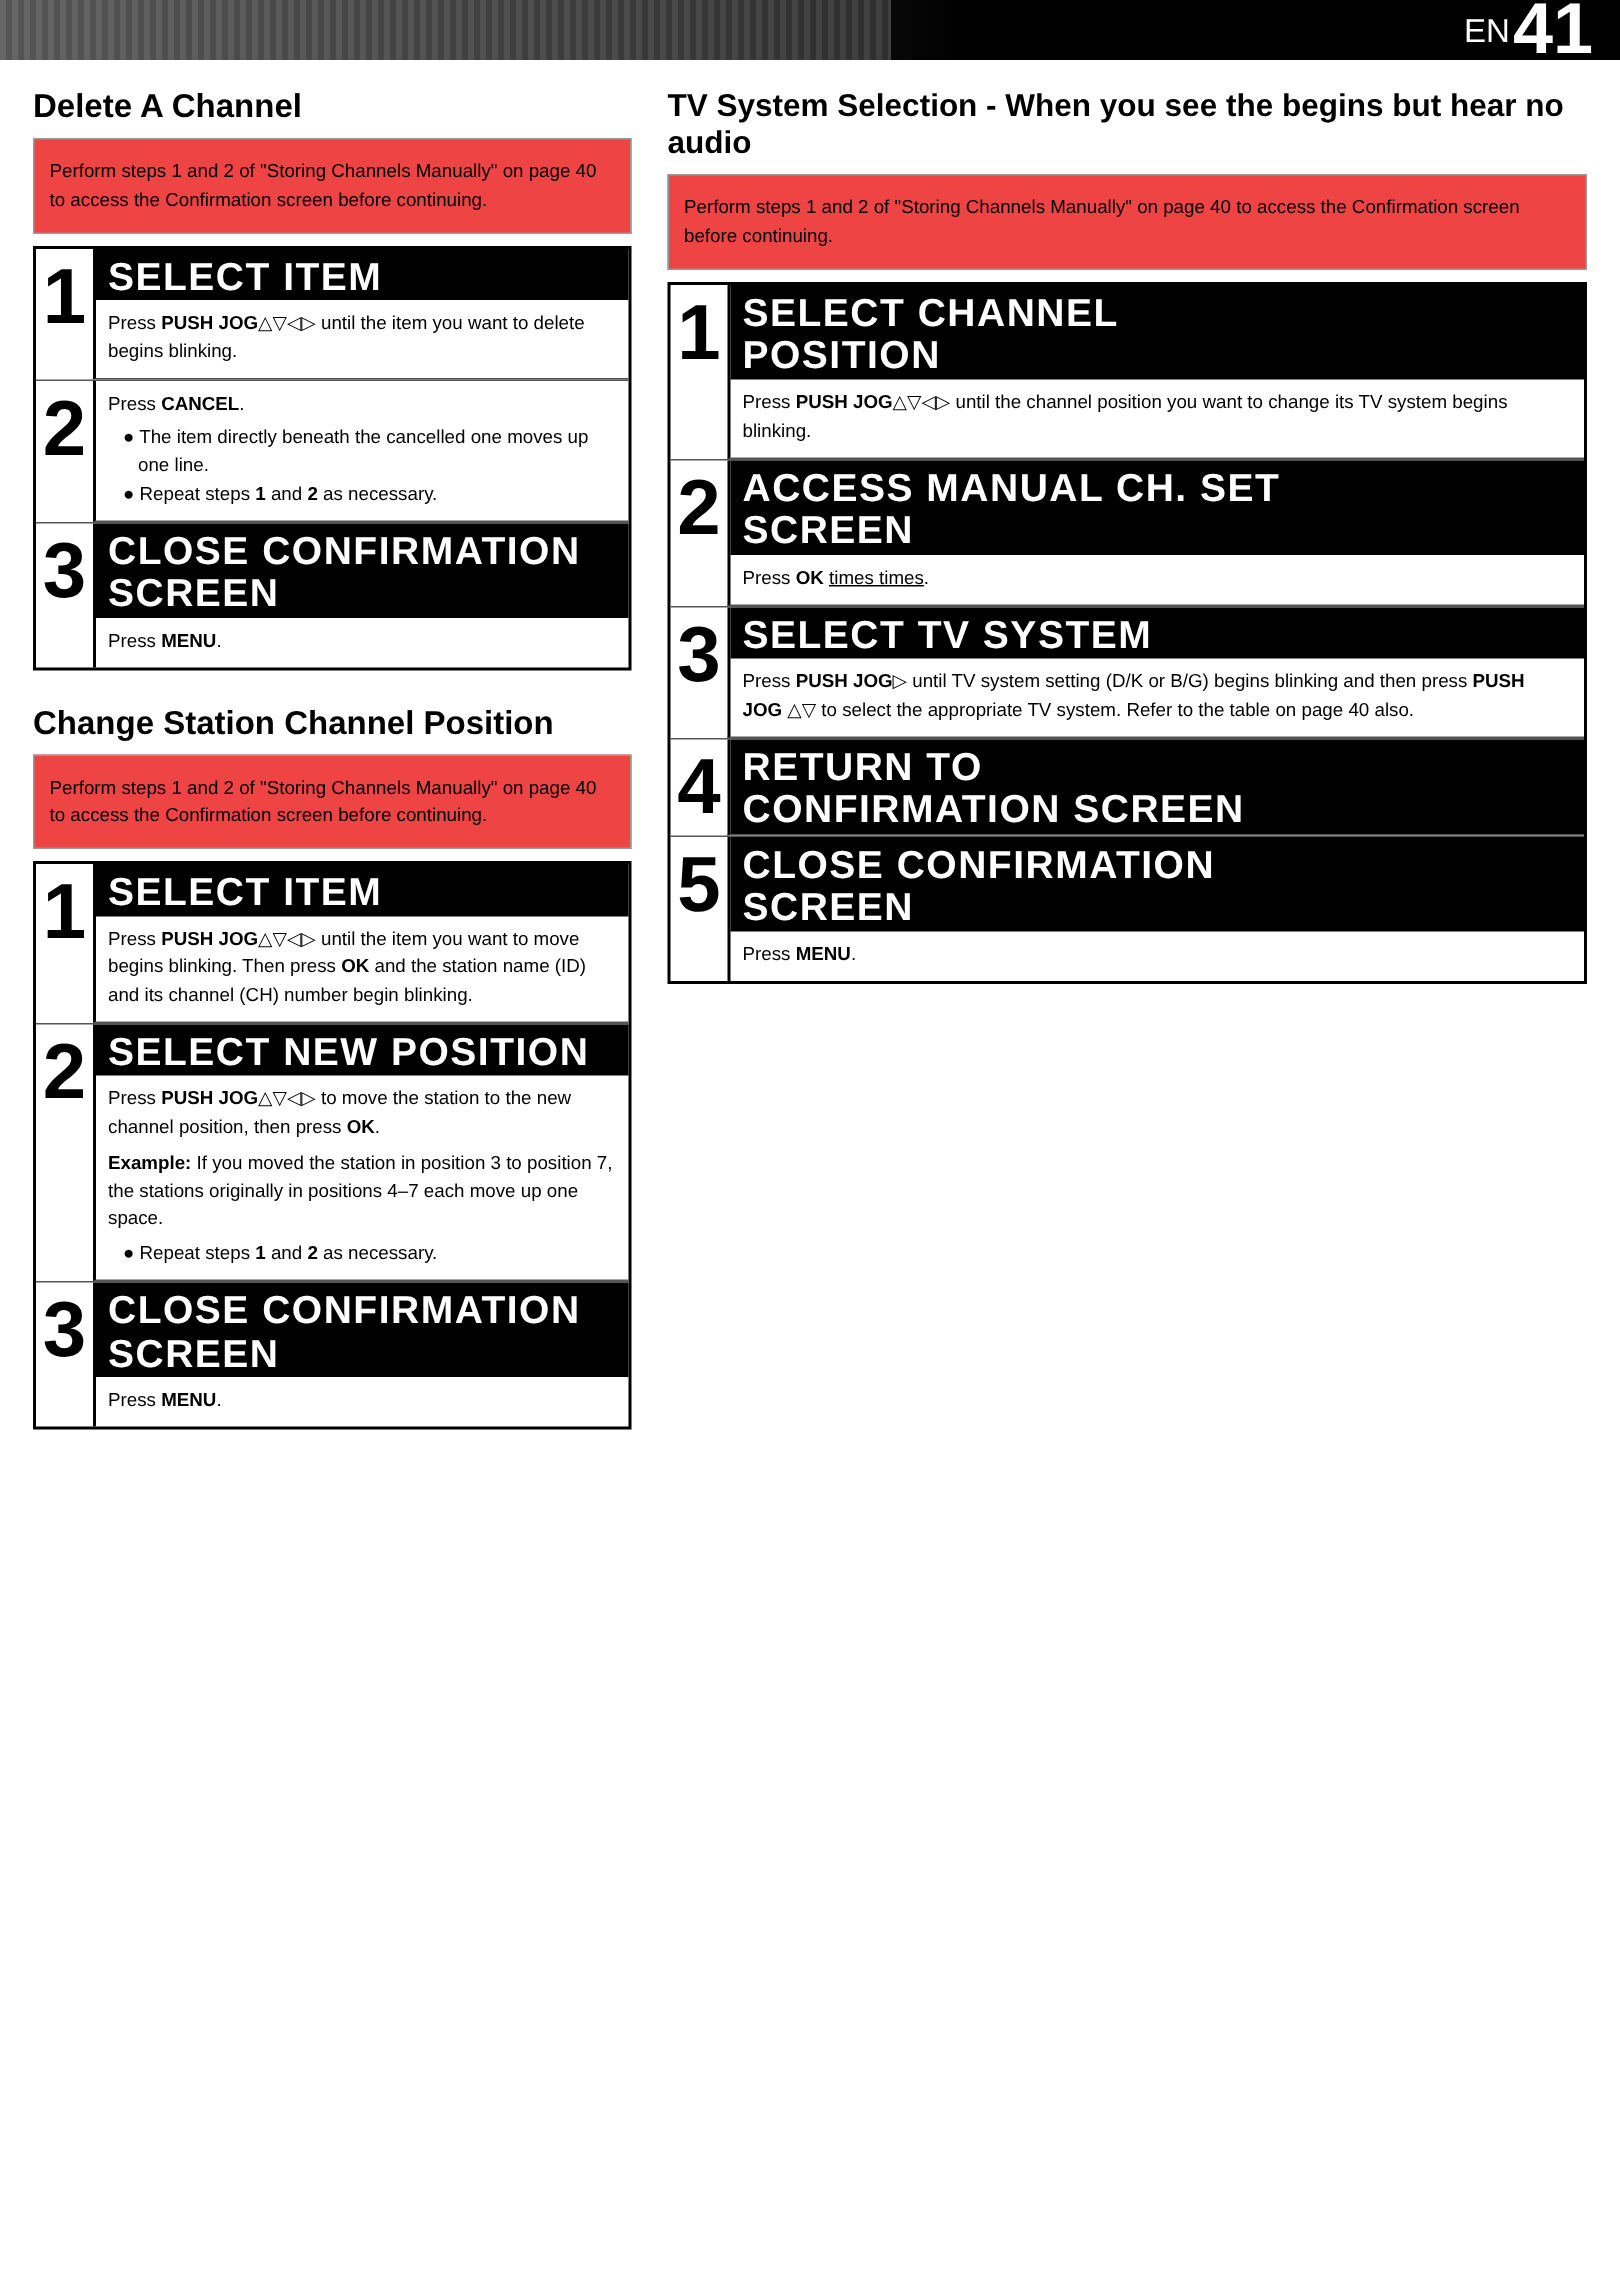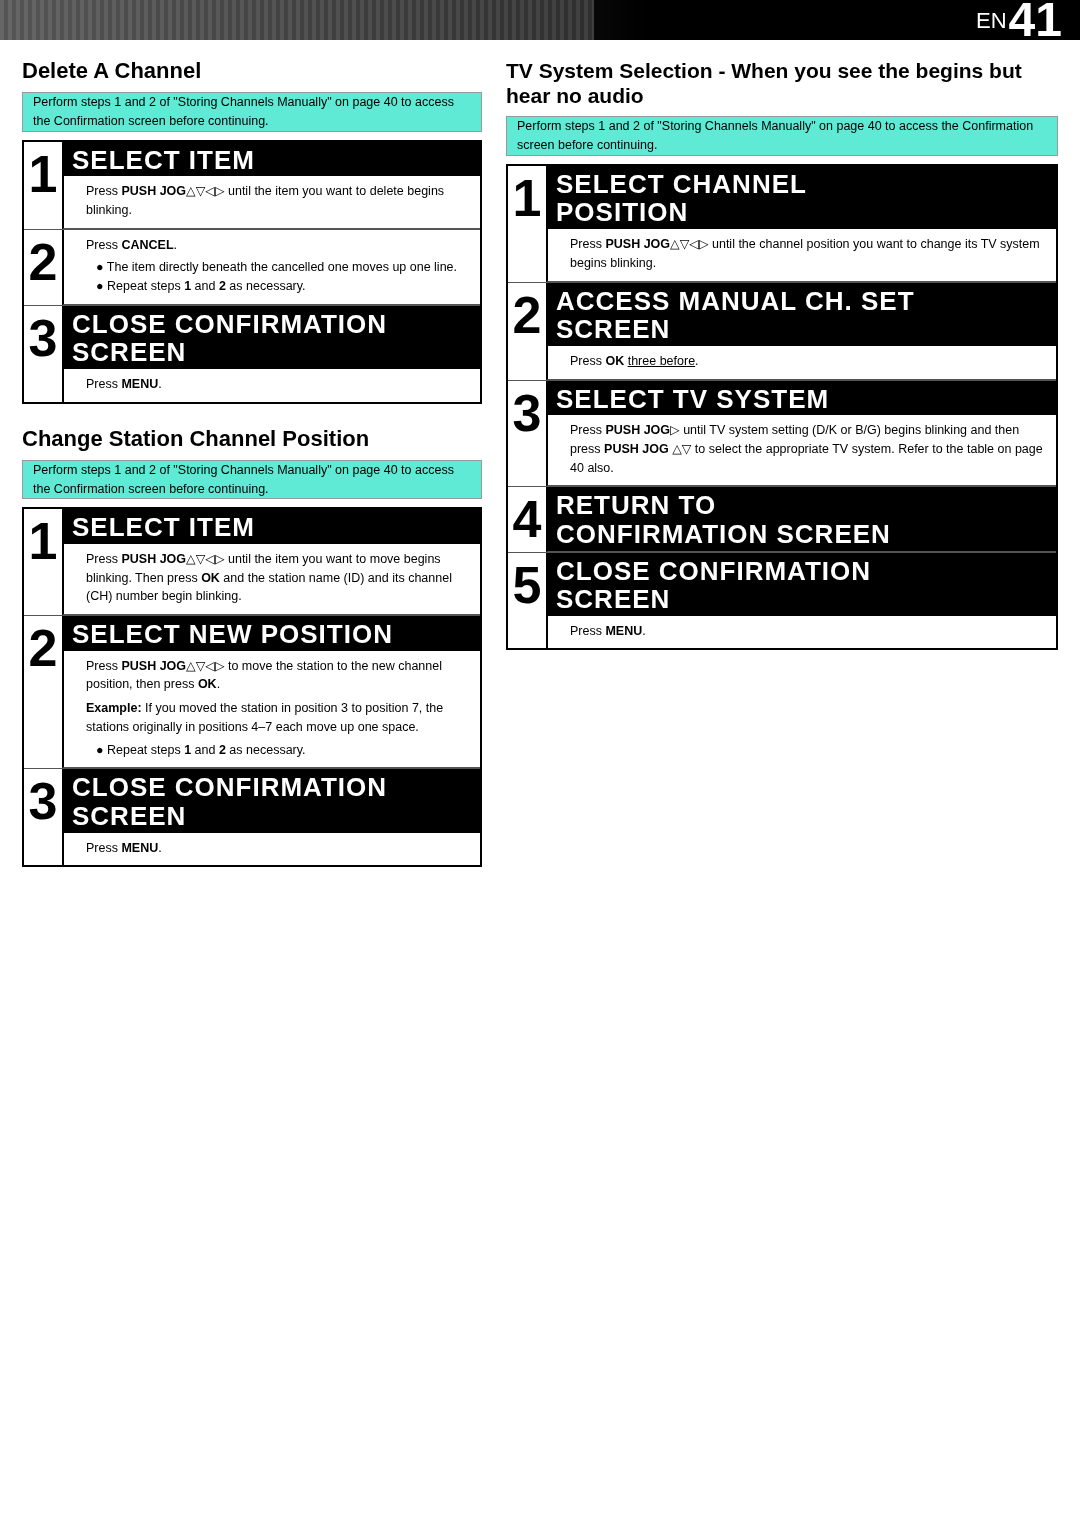--- a/index.html
+++ b/index.html
@@ -58,61 +58,61 @@
 
     
     .main-content {
       display: flex;
       flex-direction: row;
       padding: 18px 22px 18px 22px;
       gap: 24px;
     }
 
     .left-col {
-      width: 460px;
+      width: 399px;
       flex-shrink: 0;
     }
 
     .right-col {
       flex: 1;
     }
 
     
     .section-title {
       font-size: 22px;
       font-weight: bold;
       margin-bottom: 8px;
     }
 
     
     .info-box {
       border: 1px solid #999;
-      padding: 0 10px;
+      padding: 12px 10px;
       font-size: 12.5px;
       line-height: 1.5;
       margin-bottom: 8px;
-      background: #5eead4;
+      background: #ef4444;
     }
 
     .step-header {
       background: #000;
       color: #fff;
       padding: 4px 8px 2px 8px;
     }
 
     .step-header-title {
       font-size: 26px;
       font-weight: bold;
       letter-spacing: 1px;
       line-height: 1.1;
       font-family: 'Arial Black', Arial, sans-serif;
     }
 
     .step-body {
-      padding: 6px 10px 8px 22px;
+      padding: 6px 10px 8px 8px;
       font-size: 12.5px;
       line-height: 1.5;
       border-top: 0;
     }
 
     .step-body .bullet {
       margin-left: 10px;
       text-indent: -10px;
       padding-left: 10px;
     }
@@ -299,21 +299,21 @@
           </div>
         </div>
 
         <div class="numbered-step">
           <div class="step-number">2</div>
           <div class="step-content-block">
             <div class="step-header">
               <div class="step-header-title">ACCESS MANUAL CH. SET<br>SCREEN</div>
             </div>
             <div class="step-body">
-              Press <b>OK</b> <u>three before</u>.
+              Press <b>OK</b> <u>times times</u>.
             </div>
           </div>
         </div>
 
         <div class="numbered-step">
           <div class="step-number">3</div>
           <div class="step-content-block">
             <div class="step-header">
               <div class="step-header-title">SELECT TV SYSTEM</div>
             </div>

